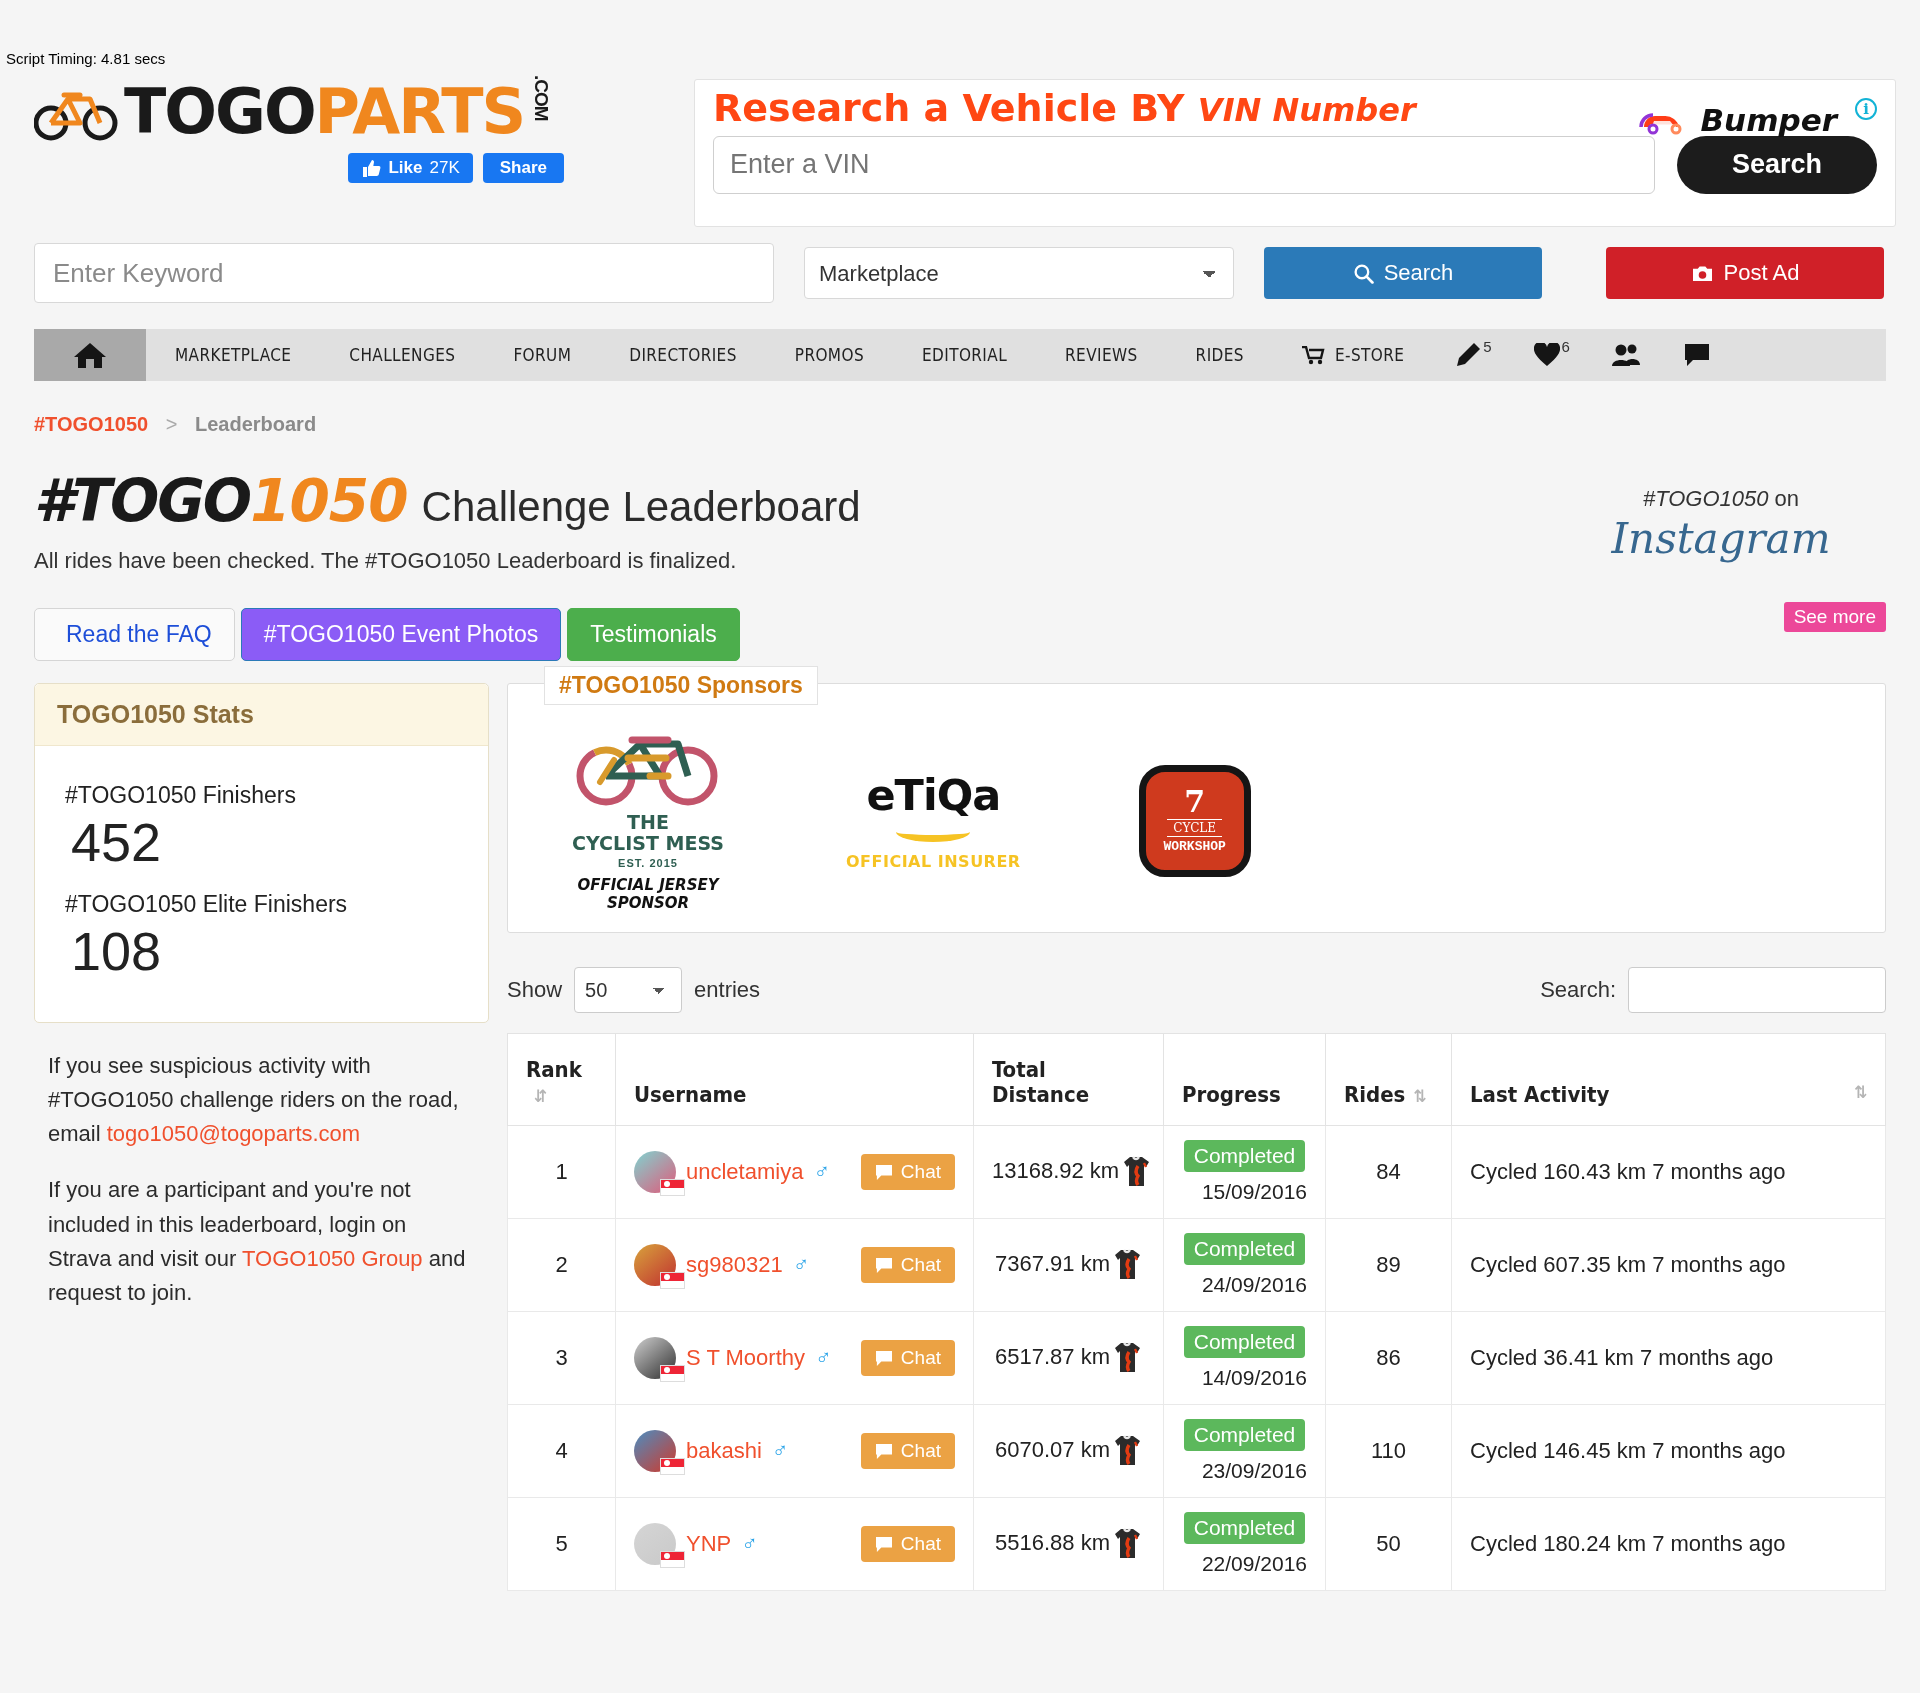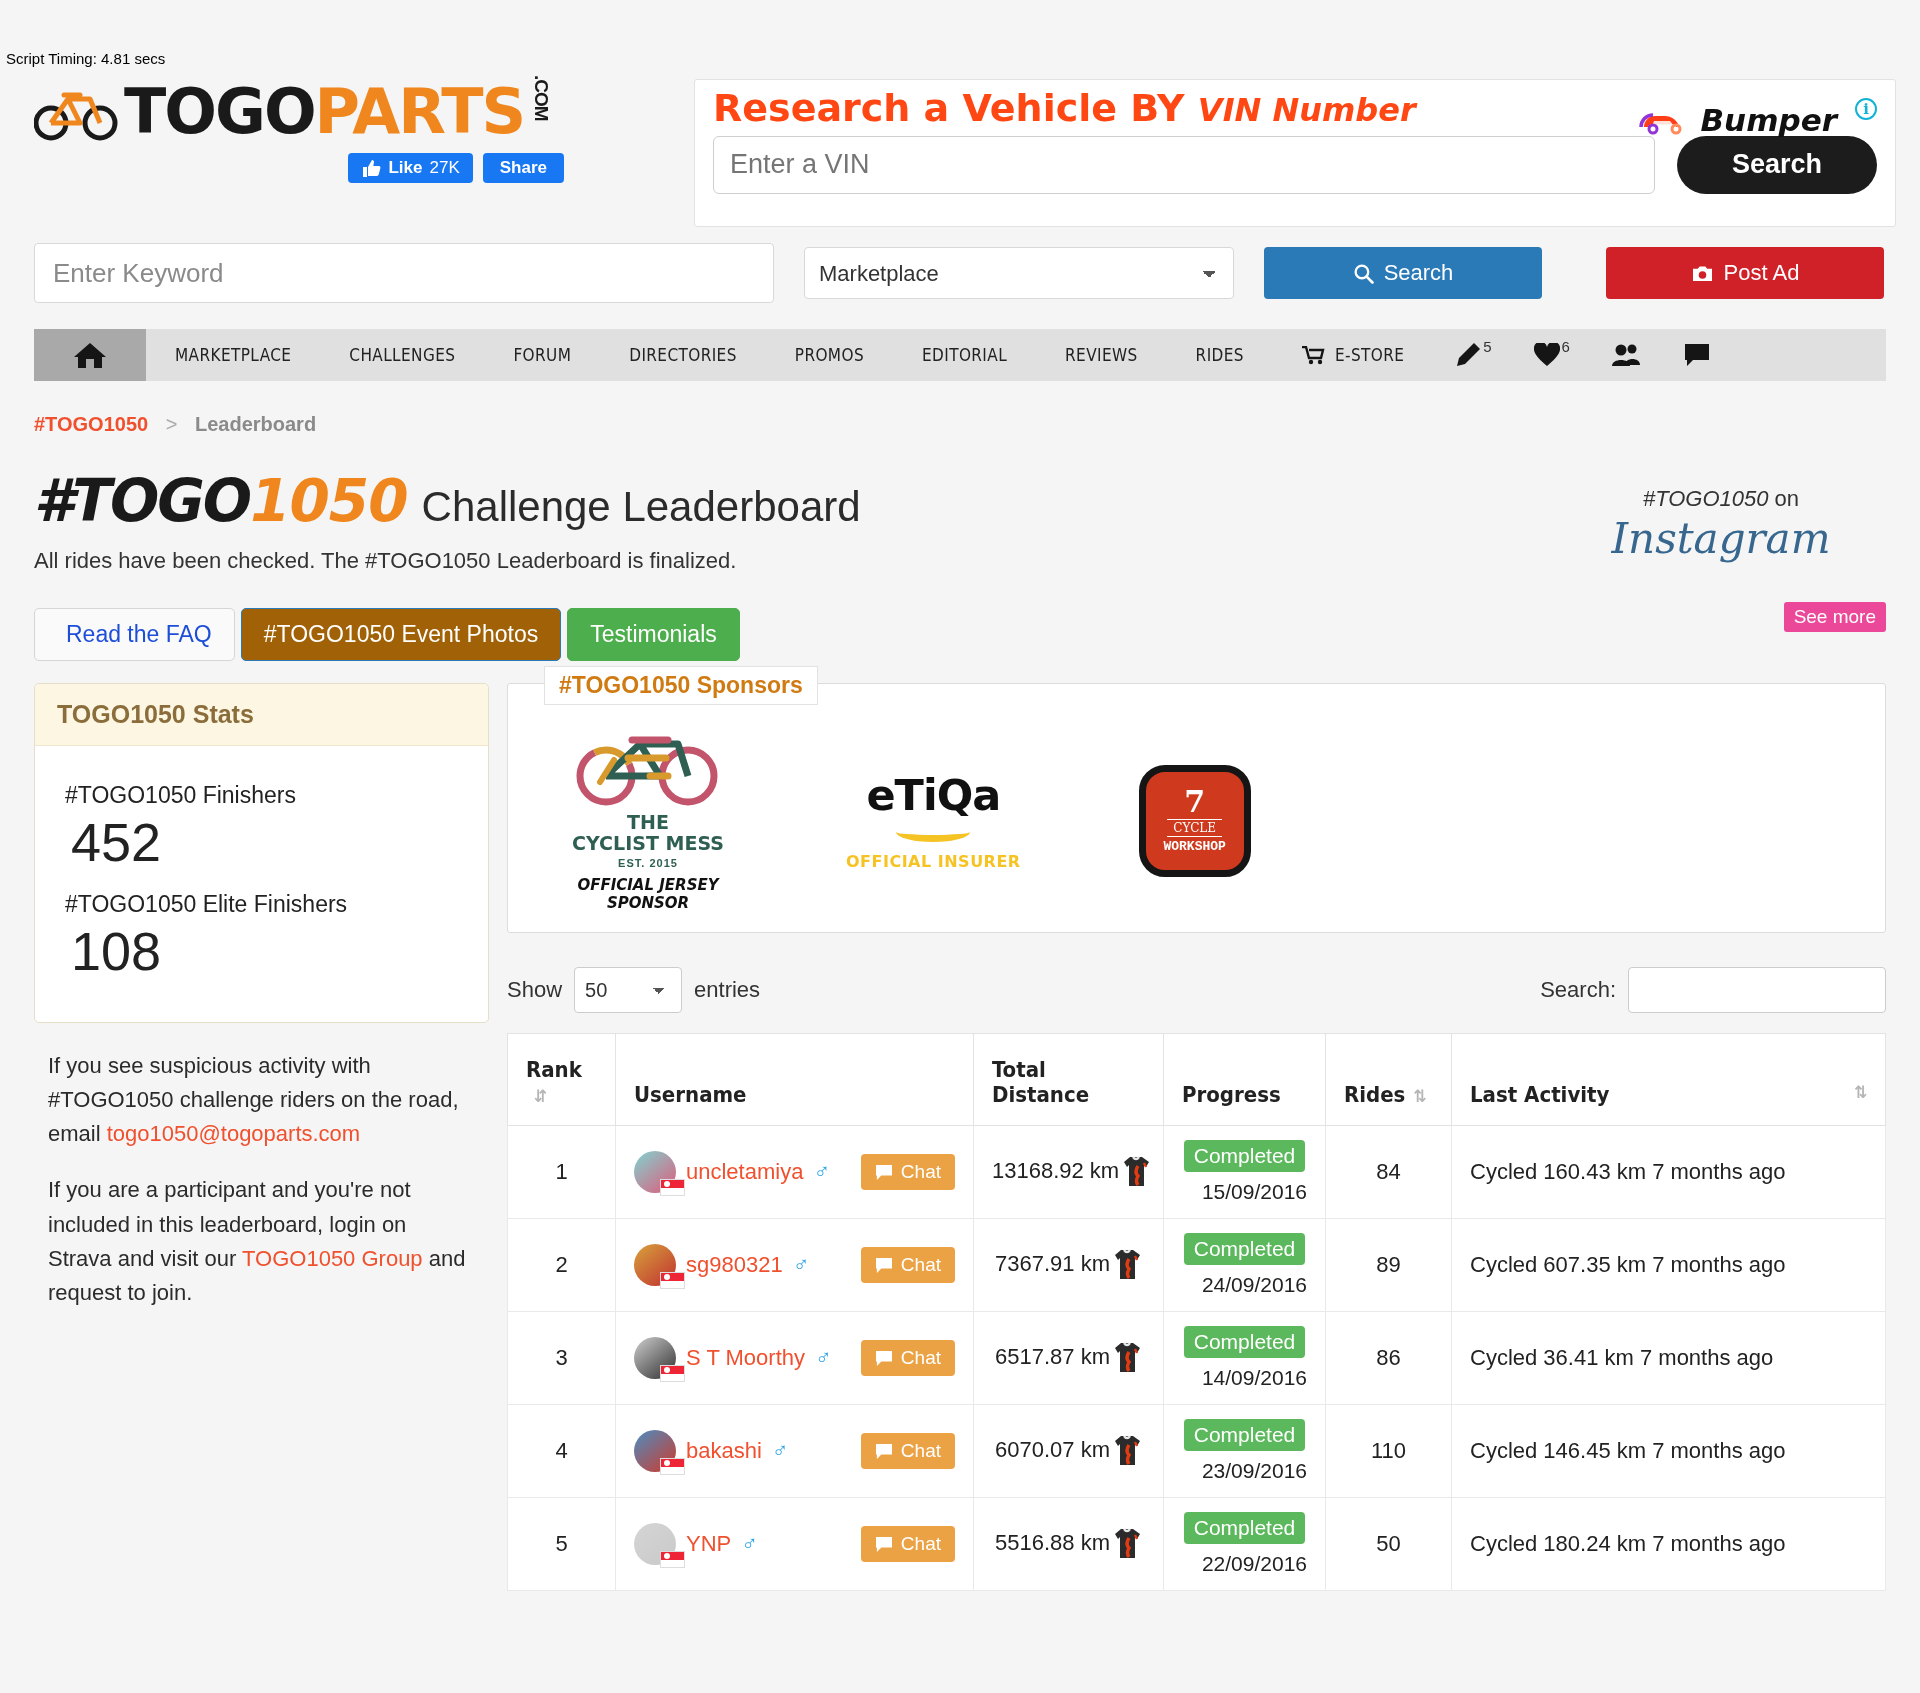--- a/index.html
+++ b/index.html
@@ -87,21 +87,21 @@
   .subttl{ font-size:22px; color:#333; margin-top:18px; }
   .igbox{ width:330px; padding-top:14px; text-align:center; }
   .ig-on{ font-size:22px; color:#333; font-style:italic; }
   .ig-on .nrm{ font-style:normal; }
   .ig-word{ font-family:"DejaVu Serif", serif; font-style:italic; font-size:42px; color:#37678f; margin-top:2px; }
 
   
   .pills{ display:flex; gap:6px; padding:0 34px; margin-top:34px; align-items:center; position:relative; }
   .pill{ font-size:23px; padding:12px 22px; border-radius:5px; cursor:pointer; }
   .pill-faq{ background:#fafafa; border:1px solid #d5d5d5; color:#1d4ed8;padding-left:31px; }
-  .pill-photos{ background:#a16207; border:1px solid #2b7ab8; color:#fff; }
+  .pill-photos{ background:#8b5cf6; border:1px solid #2b7ab8; color:#fff; }
   .pill-testi{ background:#4cae4c; border:1px solid #4cae4c; color:#fff; }
   .seemore{ position:absolute; right:34px; top:-6px; background:#ec4899; color:#fff; font-size:19px;
             padding:4px 10px; border-radius:3px; cursor:pointer; }
 
   
   .grid{ display:flex; padding:0 34px; margin-top:22px; gap:18px; }
   .leftcol{ width:455px; }
   .rightcol{ flex:1; }
 
   .statpanel{ border:1px solid #e6dfc8; border-radius:5px; background:#fff; }

